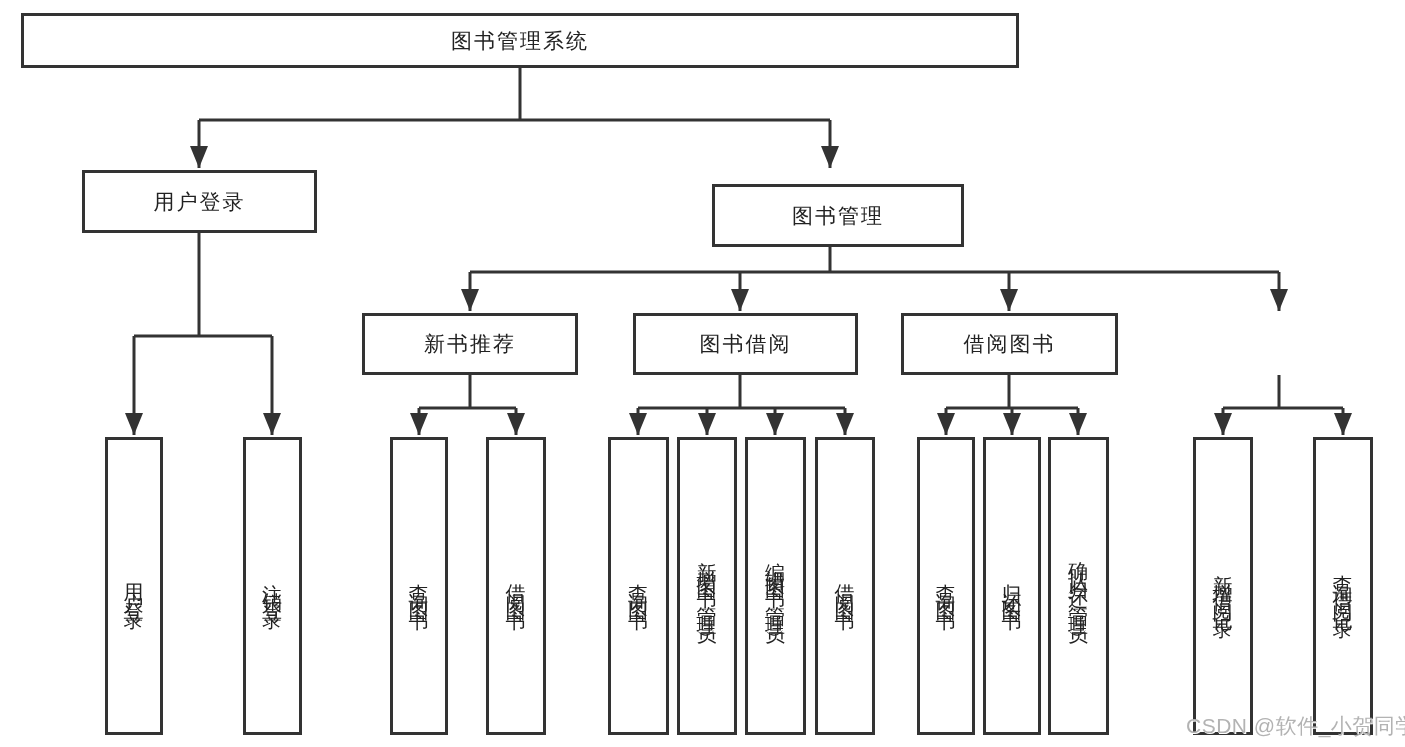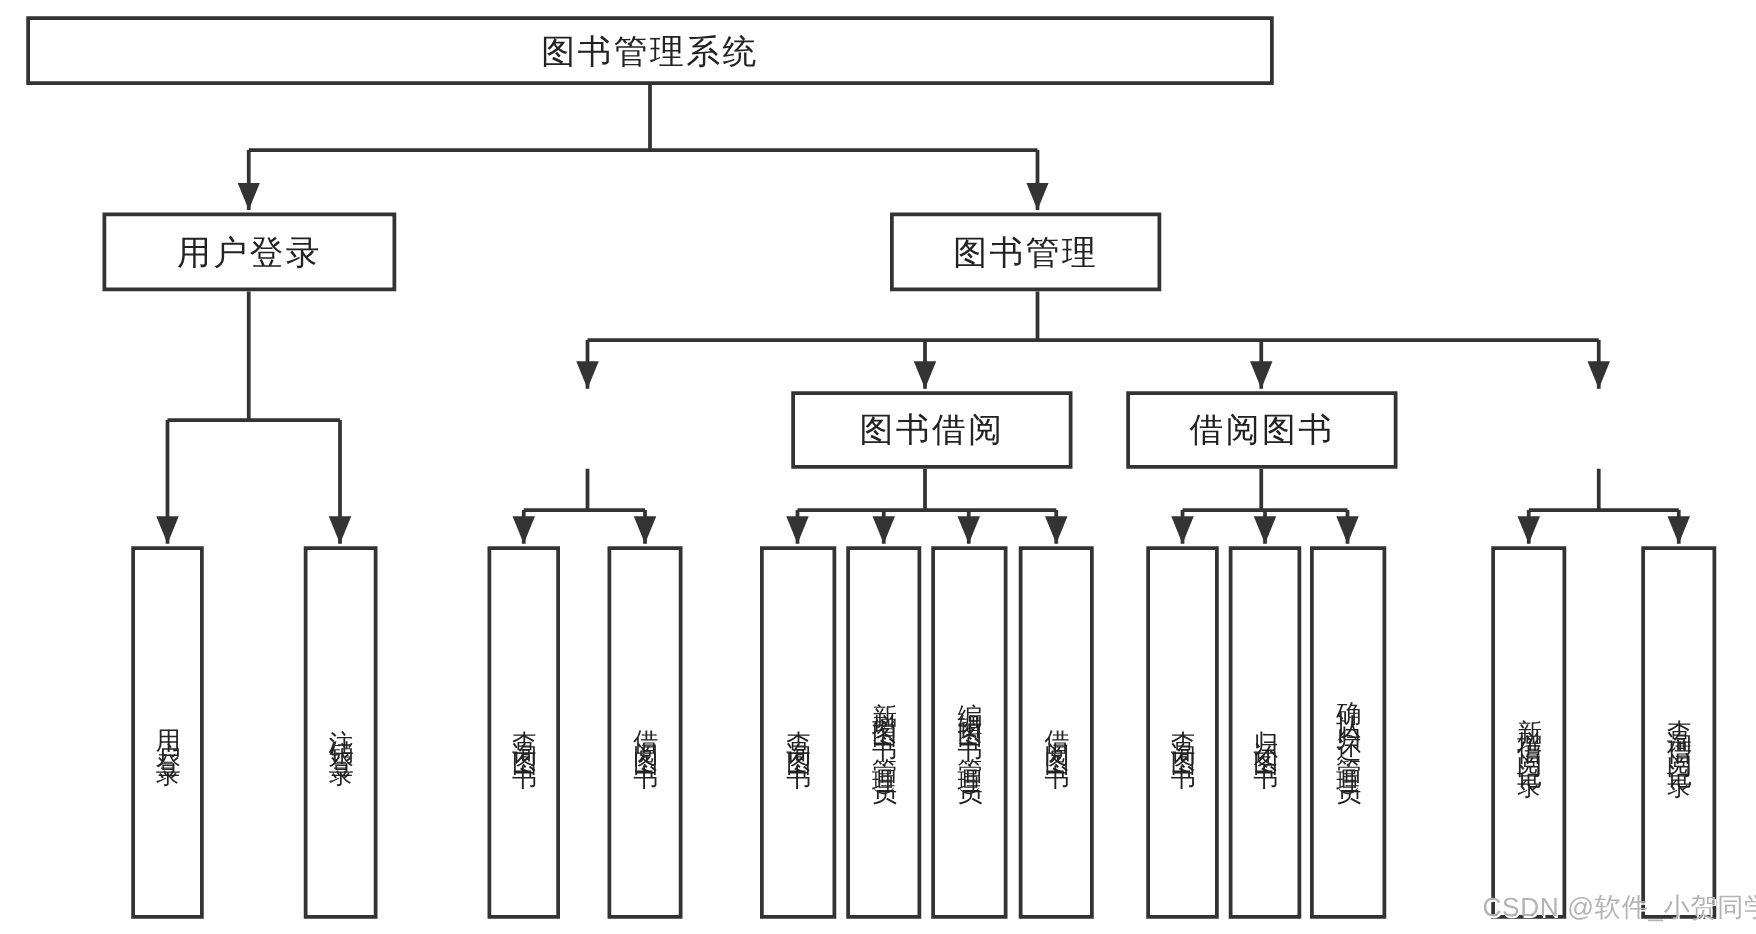--- a/index.html
+++ b/index.html
@@ -22,21 +22,21 @@
     box-sizing: border-box;
     background: #ffffff;
     border: 3px solid #333333;
     display: flex;
     align-items: center;
     justify-content: center;
     color: #222222;
     text-align: center;
   }
   .box.h {
-    font-size: 27px;
+    font-size: 21px;
     letter-spacing: 2px;
     white-space: nowrap;
   }
   .box.v {
     font-size: 20px;
     writing-mode: vertical-rl;
     text-orientation: mixed;
     letter-spacing: 9px;
     line-height: 1;
   }
@@ -95,22 +95,23 @@
 
       <path d="M1279,375 V408 M1223,408 H1343"></path>
       <line x1="1223" y1="408" x2="1223" y2="435" marker-end="url(#arw)"></line>
       <line x1="1343" y1="408" x2="1343" y2="435" marker-end="url(#arw)"></line>
     </g>
   </svg>
 
   <div class="box h" style="left:21px; top:13px; width:998px; height:55px">图书管理系统</div>
 
   <div class="box h" style="left:82px; top:170px; width:235px; height:63px">用户登录</div>
-  <div class="box h" style="left:712px; top:170px; width:217px; height:63px">图书管理</div>
+  <div class="box h" style="left:712px; top:184px; width:252px; height:63px">图书管理</div>
 
+  <div class="box h" style="left:362px; top:313px; width:216px; height:62px">新书推荐</div>
   <div class="box h" style="left:633px; top:313px; width:225px; height:62px">图书借阅</div>
   <div class="box h" style="left:901px; top:313px; width:217px; height:62px">借阅图书</div>
 
   <div class="box v" style="left:105px; top:437px; width:58px; height:298px">用户登录</div>
   <div class="box v" style="left:243px; top:437px; width:59px; height:298px">注销登录</div>
 
   <div class="box v" style="left:390px; top:437px; width:58px; height:298px">查询图书</div>
   <div class="box v" style="left:486px; top:437px; width:60px; height:298px">借阅图书</div>
 
   <div class="box v" style="left:608px; top:437px; width:61px; height:298px">查询图书</div>

